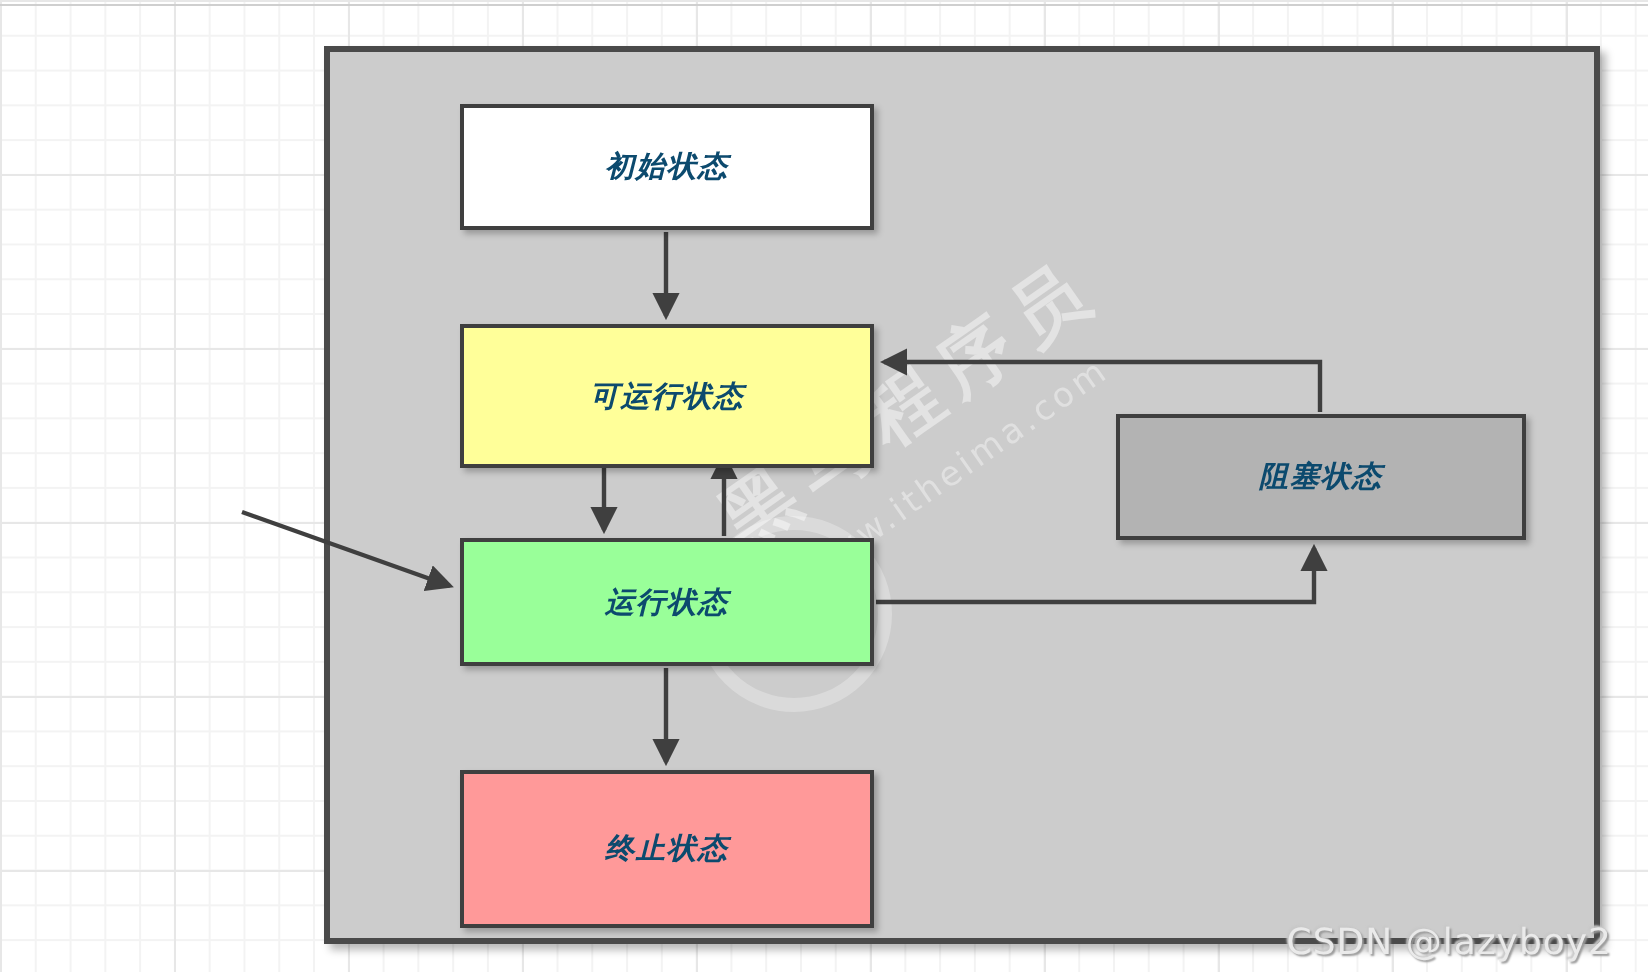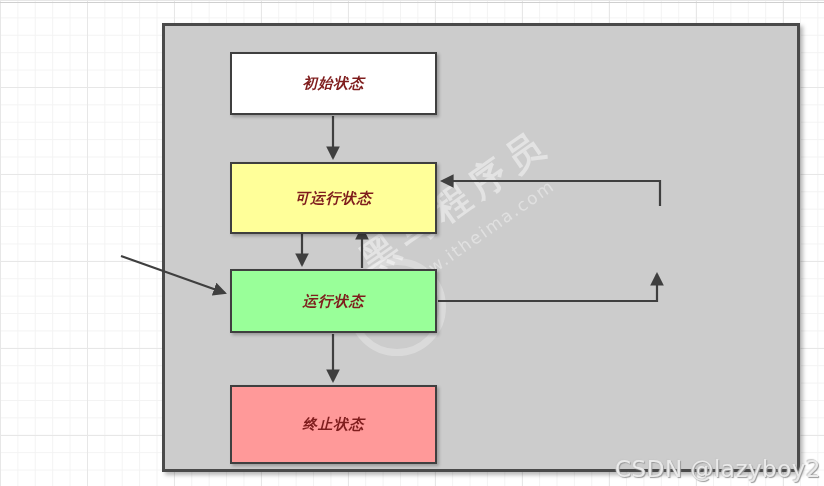--- a/index.html
+++ b/index.html
@@ -16,21 +16,21 @@
   }
   .top-edge{position:absolute;left:0;top:2px;width:824px;height:1px;background:#cfcfcf;}
   .container{
     position:absolute;left:162px;top:23px;width:638px;height:449px;
     box-sizing:border-box;background:#cccccc;border:3px solid #4a4a4a;
     box-shadow:3px 3px 4px rgba(0,0,0,0.28);
   }
   .node{
     position:absolute;box-sizing:border-box;border:2px solid #3f3f3f;
     display:flex;align-items:center;justify-content:center;
-    font-weight:bold;font-style:italic;font-size:14.5px;color:#7f1d1d;
+    font-weight:bold;font-style:italic;font-size:14.5px;color:#0c4a6e;
     letter-spacing:1px;z-index:4;
     box-shadow:2px 2px 3px rgba(0,0,0,0.25);
   }
   .n-initial   {left:230px;top:52px; width:207px;height:63px;background:#ffffff;}
   .n-runnable  {left:230px;top:162px;width:207px;height:72px;background:#ffff99;}
   .n-running   {left:230px;top:269px;width:207px;height:64px;background:#99ff99;font-family:Liberation Serif, serif;}
   .n-terminated{left:230px;top:385px;width:207px;height:79px;background:#ff9999;}
   .n-blocked   {left:558px;top:207px;width:205px;height:63px;background:#b3b3b3;}
   .n-cpu{
     left:38px;top:212px;width:85px;height:83px;background:#99ccff;
@@ -47,22 +47,22 @@
   .wm-brand .small{font-size:17px;letter-spacing:2px;line-height:30px;color:rgba(255,255,255,0.40);}
   .wm-logo{
     position:absolute;left:348px;top:258px;width:84px;height:84px;z-index:2;
     border:7px solid rgba(255,255,255,0.28);border-radius:50%;pointer-events:none;
   }
   .wm-logo:after{
     content:"";position:absolute;left:14px;top:14px;width:42px;height:42px;
     border:5px solid rgba(255,255,255,0.18);border-radius:50%;
   }
   .wm-csdn{
-    position:absolute;right:3px;bottom:4px;z-index:10;
-    font-size:23px;color:#eaeaea;letter-spacing:0.5px;
+    position:absolute;right:18px;bottom:4px;z-index:10;
+    font-size:18px;color:#eaeaea;letter-spacing:0.5px;
     text-shadow:1px 1px 1px #9a9a9a, -1px -1px 1px #c8c8c8;
   }
 </style>
 </head>
 <body>
 
 <div class="canvas">
   <div class="top-edge"></div>
 
   <div class="container"></div>
@@ -95,15 +95,18 @@
   </div>
   <div class="node n-runnable">
     <span>可运行状态</span>
   </div>
   <div class="node n-running">
     <span>运行状态</span>
   </div>
   <div class="node n-terminated">
     <span>终止状态</span>
   </div>
+  <div class="node n-blocked">
+    <span>阻塞状态</span>
+  </div>
 
   <div class="wm-csdn">CSDN @lazyboy2</div>
 </div>
 
 </body></html>

